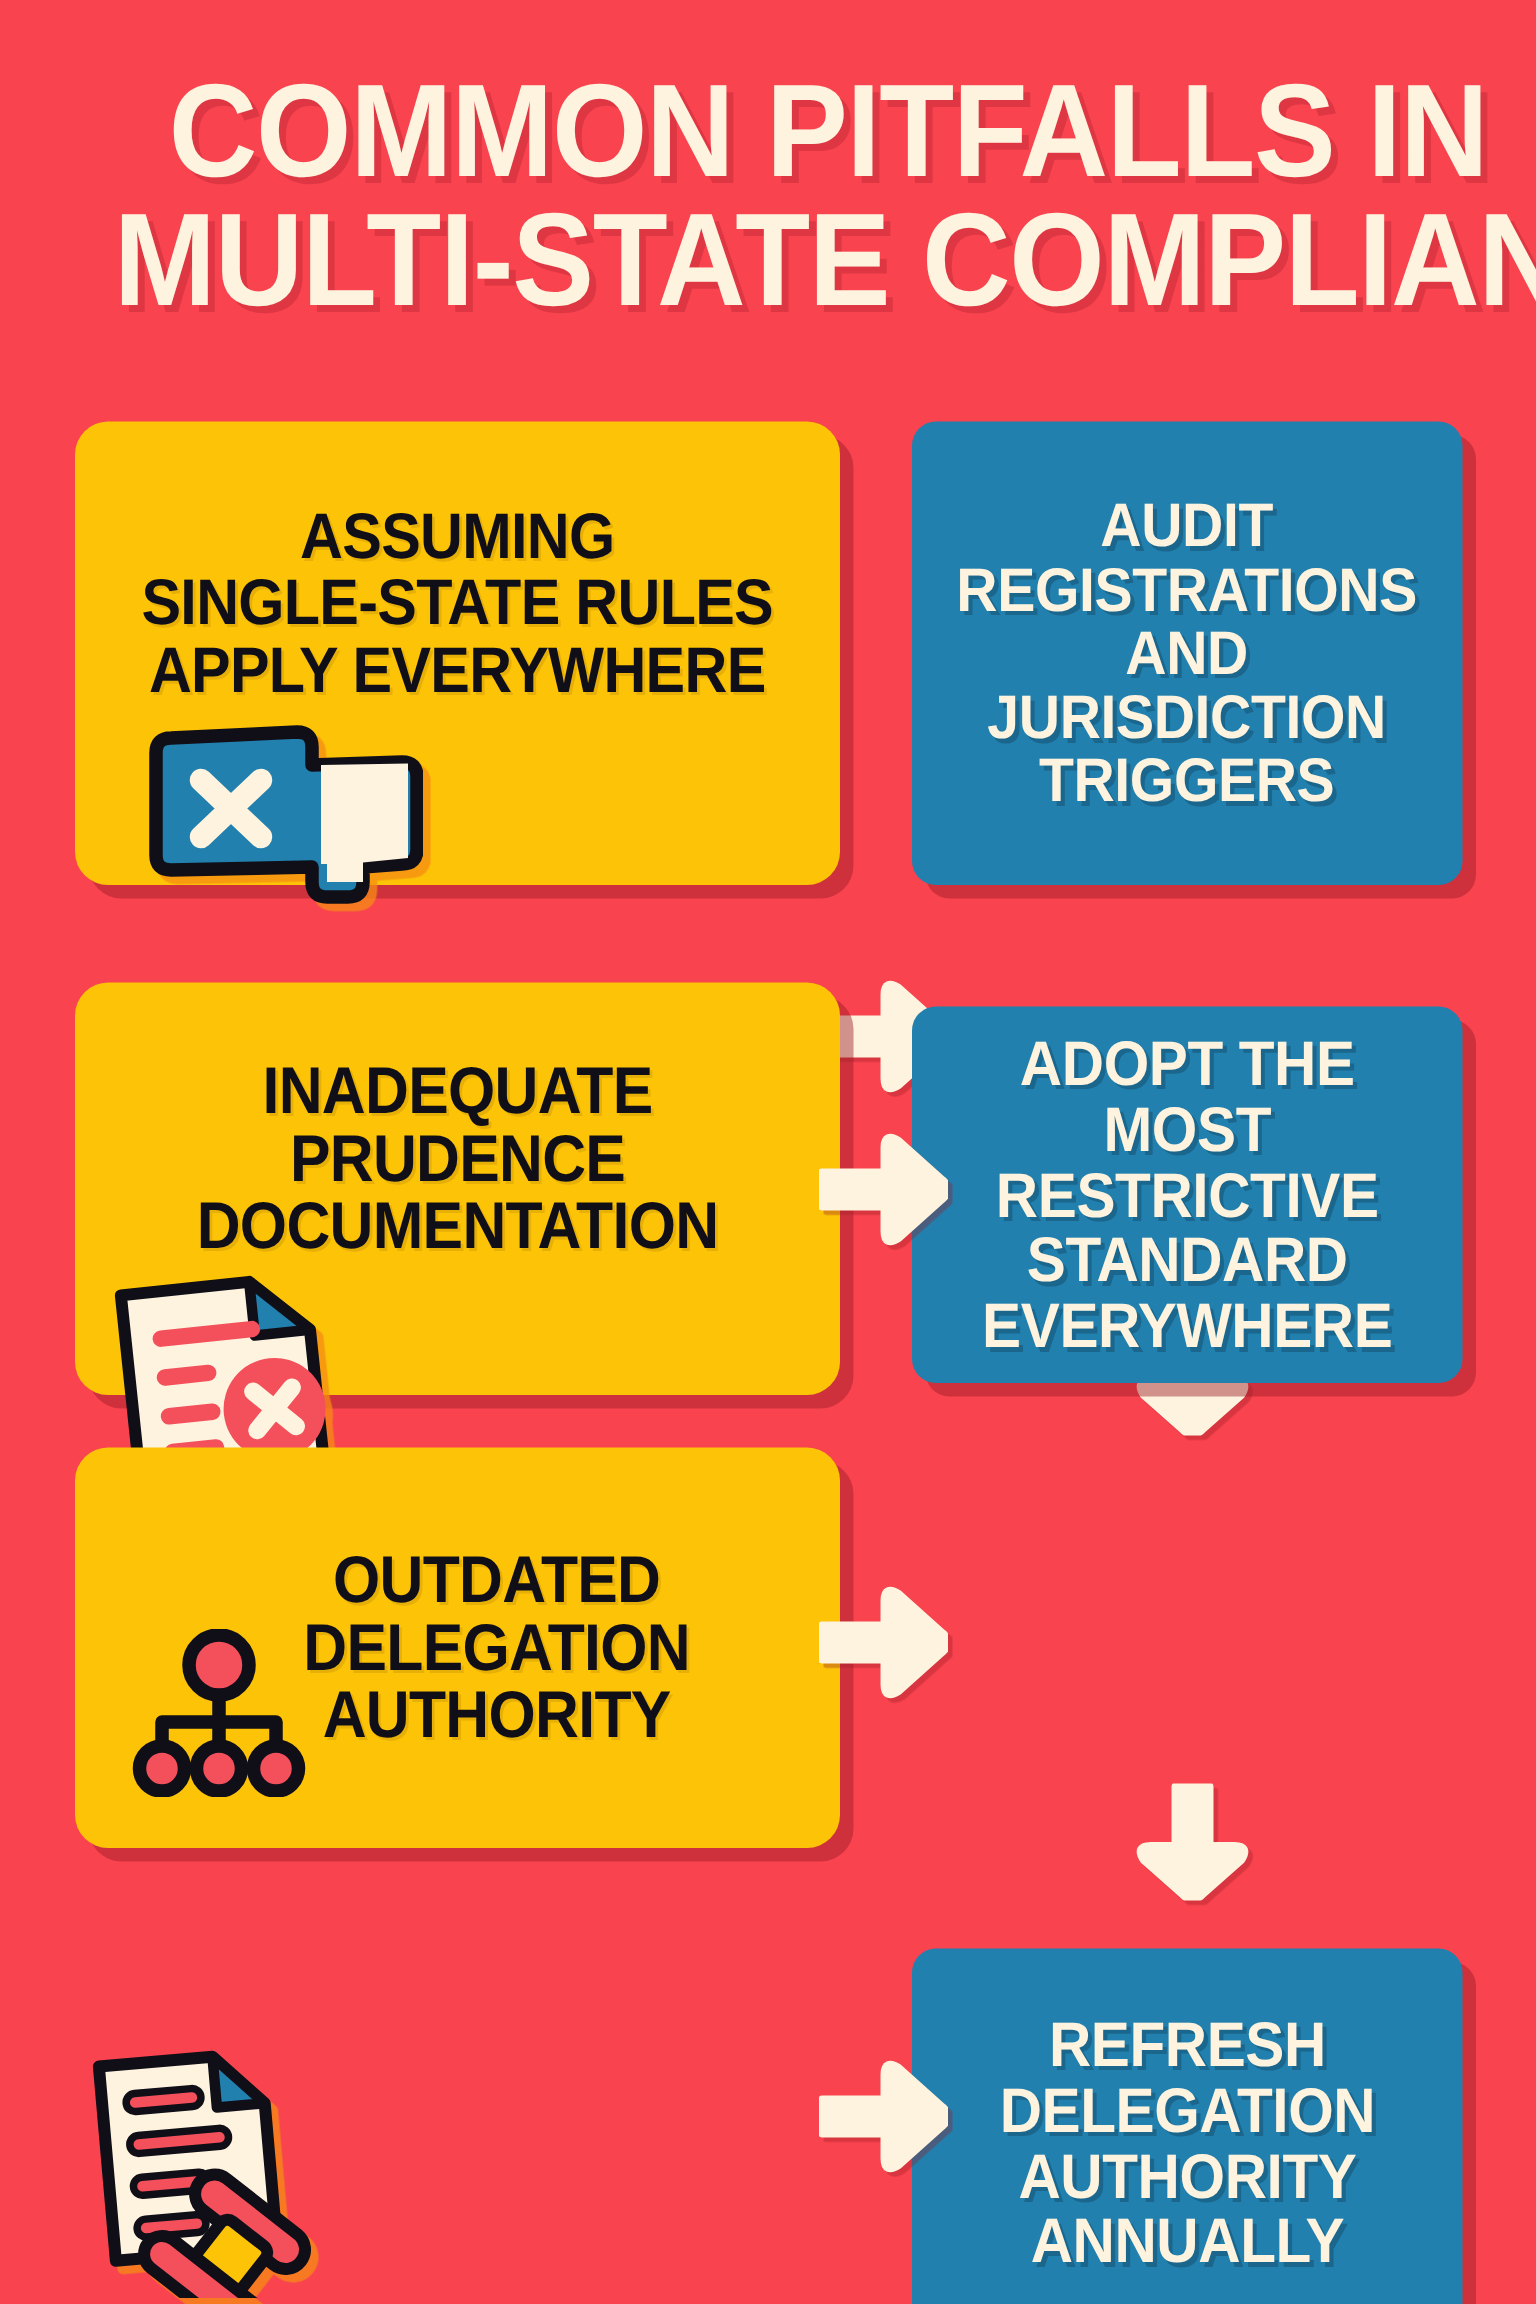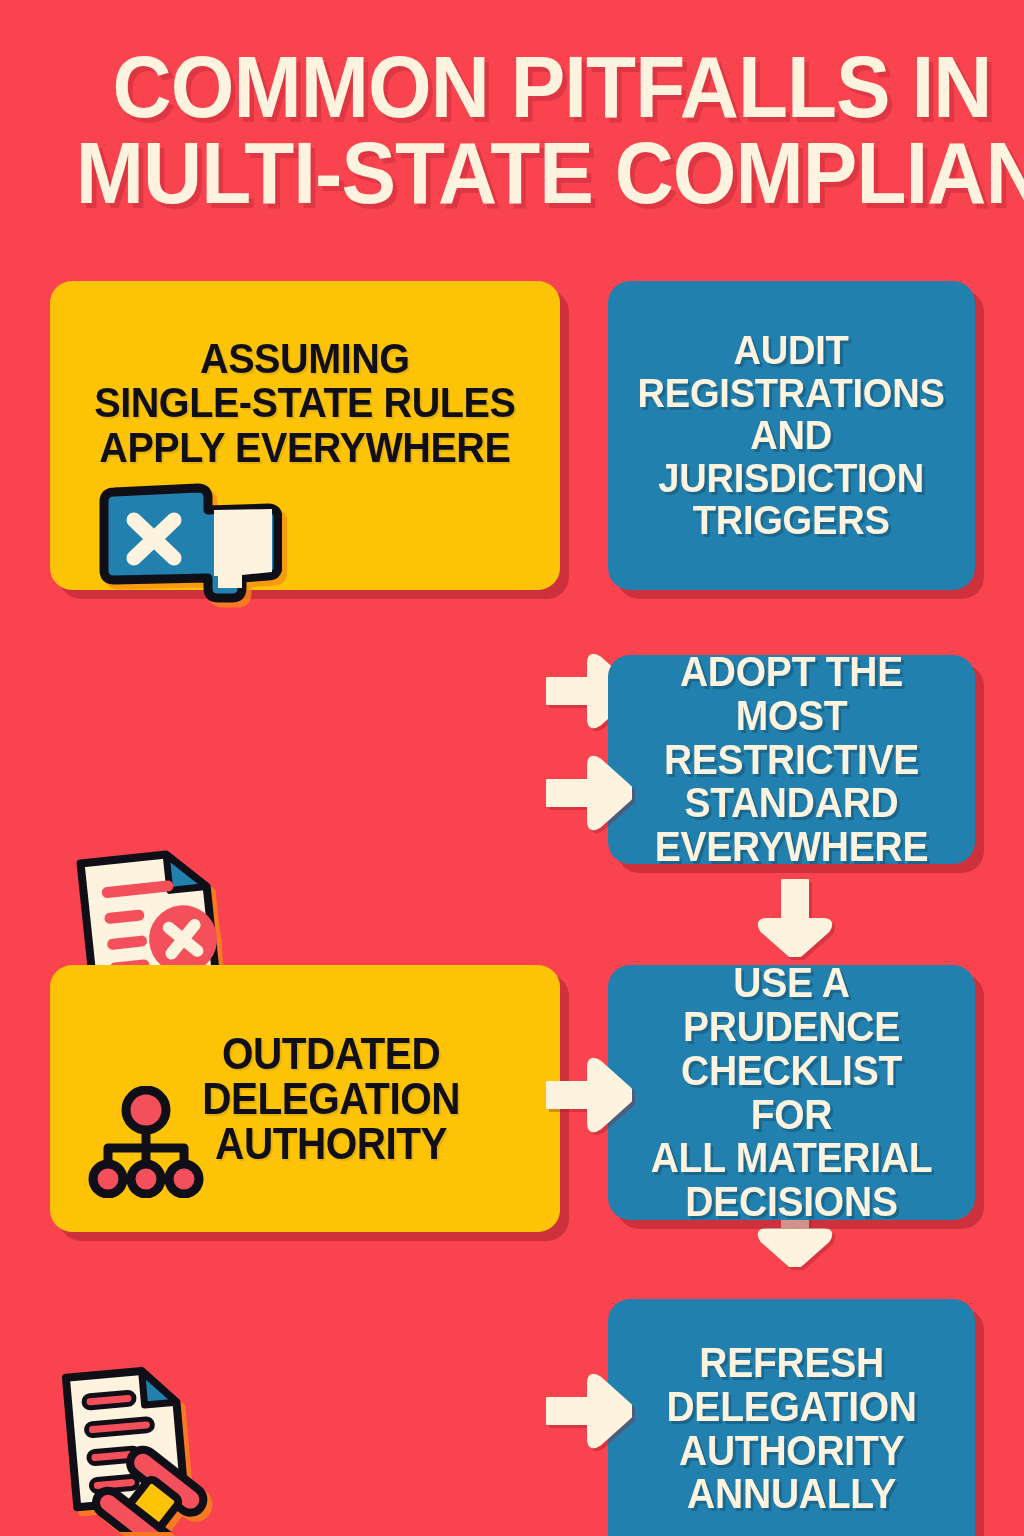--- a/index.html
+++ b/index.html
@@ -62,20 +62,21 @@
     left: 50px;
     width: 510px;
     background: #fcc307;
     padding: 10px 22px;
   }
   .card-solution {
     left: 608px;
     width: 367px;
     background: #2180ae;
     padding: 16px 18px;
+    border-radius: 16px;
   }
 
   .card-problem .card-text {
     color: #100f18;
     font-weight: bold;
     line-height: 1.03;
     letter-spacing: -0.5px;
     transform: scaleX(0.92);
     text-shadow: 2px 2px 0 rgba(190, 140, 10, 0.35);
   }
@@ -147,37 +148,44 @@
     </div>
   </div>
 
   <div class="arrow-down" style="left:757px; top:598px; width:76px; height:78px;">
     <svg viewBox="0 0 76 78" width="76" height="78">
       <path d="M27 2 L27 42 L10 42 Q0 42 6 51 L32 74 Q38 80 44 74 L70 51 Q76 42 66 42 L49 42 L49 2 Z" fill="#fdf3de" stroke="#fdf3de" stroke-width="6" stroke-linejoin="round"></path>
     </svg>
   </div>
 
   <div class="row" style="height:360px; position:absolute; top:374px;">
+    <div class="card card-problem" style="top:0; height:275px;">
+      <div class="card-text" style="font-size:44px; margin-bottom:40px;">
+        <div>INADEQUATE</div>
+        <div>PRUDENCE</div>
+        <div>DOCUMENTATION</div>
+      </div>
+    </div>
 
     <div class="icon-wrap" style="left:64px; top:190px; width:165px; height:135px;">
       <svg viewBox="0 0 165 135" width="165" height="135">
         <g transform="rotate(-6 82 67)">
           <path d="M22 12 L108 12 L145 48 L145 134 L22 134 Z" fill="#fdf3de" stroke="#100f18" stroke-width="8" stroke-linejoin="round"></path>
           <path d="M108 12 L145 48 L108 48 Z" fill="#2180ae" stroke="#100f18" stroke-width="7" stroke-linejoin="round"></path>
           <rect x="40" y="38" width="72" height="11" rx="5.5" fill="#f4505c"></rect>
           <rect x="40" y="64" width="40" height="11" rx="5.5" fill="#f4505c"></rect>
           <rect x="40" y="90" width="40" height="11" rx="5.5" fill="#f4505c"></rect>
           <rect x="40" y="114" width="40" height="11" rx="5.5" fill="#f4505c"></rect>
           <circle cx="116" cy="98" r="34" fill="#f4505c" stroke="#100f18" stroke-width="0"></circle>
           <path d="M103 85 L129 111 M129 85 L103 111" stroke="#fdf3de" stroke-width="12" stroke-linecap="round"></path>
         </g>
       </svg>
     </div>
 
-    <div class="card card-solution" style="top:0; height:209px;">
+    <div class="card card-solution" style="top:16px; height:251px;">
       <div class="card-text" style="font-size:42px;">
         <div>ADOPT THE MOST</div>
         <div>RESTRICTIVE</div>
         <div>STANDARD</div>
         <div>EVERYWHERE</div>
       </div>
     </div>
 
     <div class="arrow-right" style="left:546px; top:100px; width:86px; height:76px; position:absolute;">
       <svg viewBox="0 0 86 76" width="86" height="76">
@@ -204,28 +212,20 @@
     <div class="icon-wrap" style="left:86px; top:121px; width:120px; height:112px; filter:none;">
       <svg viewBox="0 0 120 112" width="120" height="112">
         <path d="M60 42 L60 62 M22 62 L98 62 M22 62 L22 80 M60 62 L60 80 M98 62 L98 80" stroke="#100f18" stroke-width="9" fill="none" stroke-linecap="round" stroke-linejoin="round"></path>
         <circle cx="60" cy="24" r="20" fill="#f4505c" stroke="#100f18" stroke-width="9"></circle>
         <circle cx="22" cy="93" r="15" fill="#f4505c" stroke="#100f18" stroke-width="9"></circle>
         <circle cx="60" cy="93" r="15" fill="#f4505c" stroke="#100f18" stroke-width="9"></circle>
         <circle cx="98" cy="93" r="15" fill="#f4505c" stroke="#100f18" stroke-width="9"></circle>
       </svg>
     </div>
 
-    <div class="card card-solution" style="top:0; height:255px;">
-      <div class="card-text" style="font-size:42px;">
-        <div>USE A PRUDENCE</div>
-        <div>CHECKLIST FOR</div>
-        <div>ALL MATERIAL</div>
-        <div>DECISIONS</div>
-      </div>
-    </div>
 
     <div class="arrow-right" style="left:546px; top:92px; width:86px; height:76px; position:absolute;">
       <svg viewBox="0 0 86 76" width="86" height="76">
         <path d="M2 27 L44 27 L44 10 Q44 0 53 6 L82 32 Q89 38 82 44 L53 70 Q44 76 44 66 L44 49 L2 49 Z" fill="#fdf3de" stroke="#fdf3de" stroke-width="6" stroke-linejoin="round"></path>
       </svg>
     </div>
   </div>
 
   <div class="arrow-down" style="left:757px; top:1216px; width:76px; height:78px;">
     <svg viewBox="0 0 76 78" width="76" height="78">

